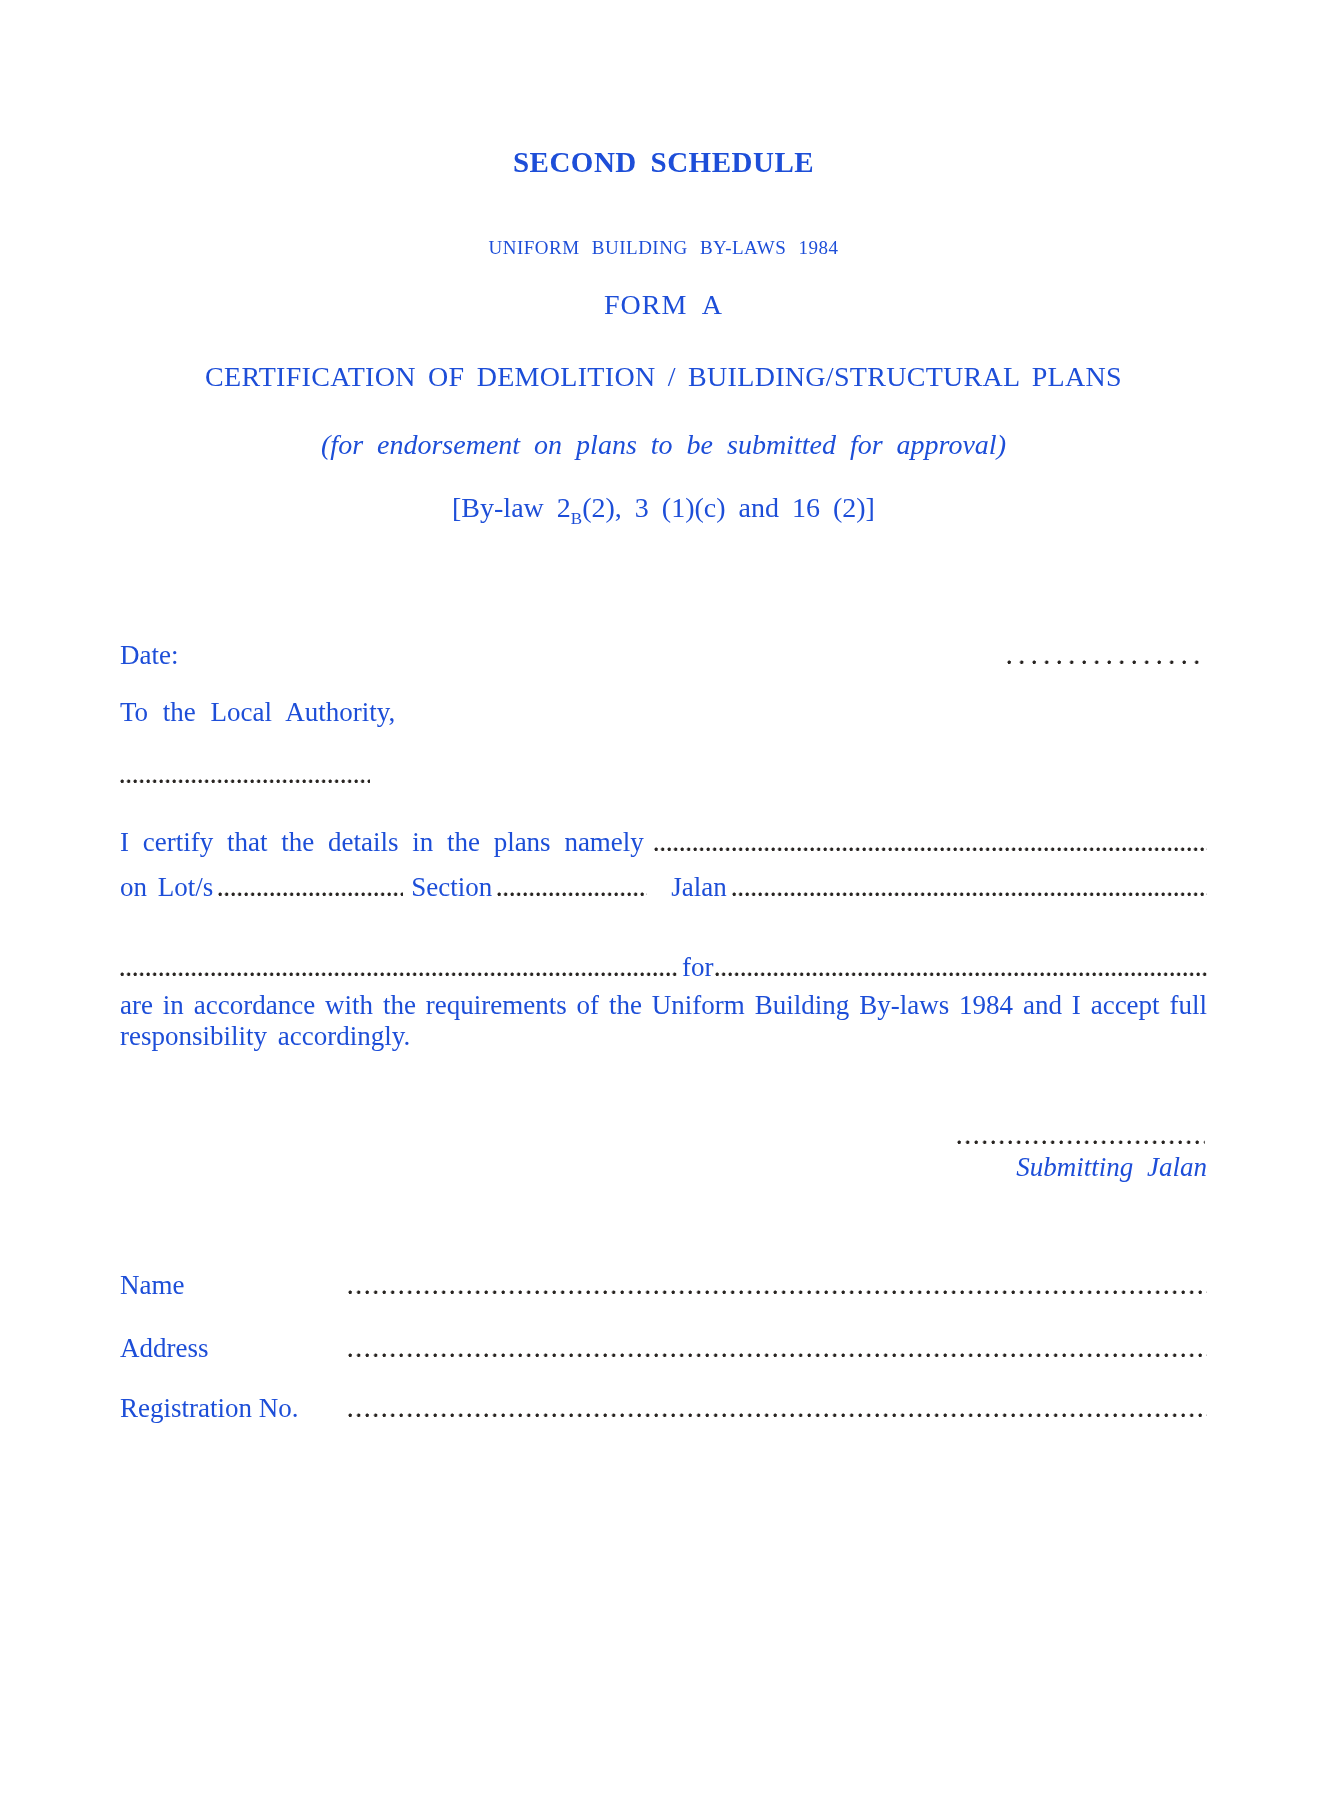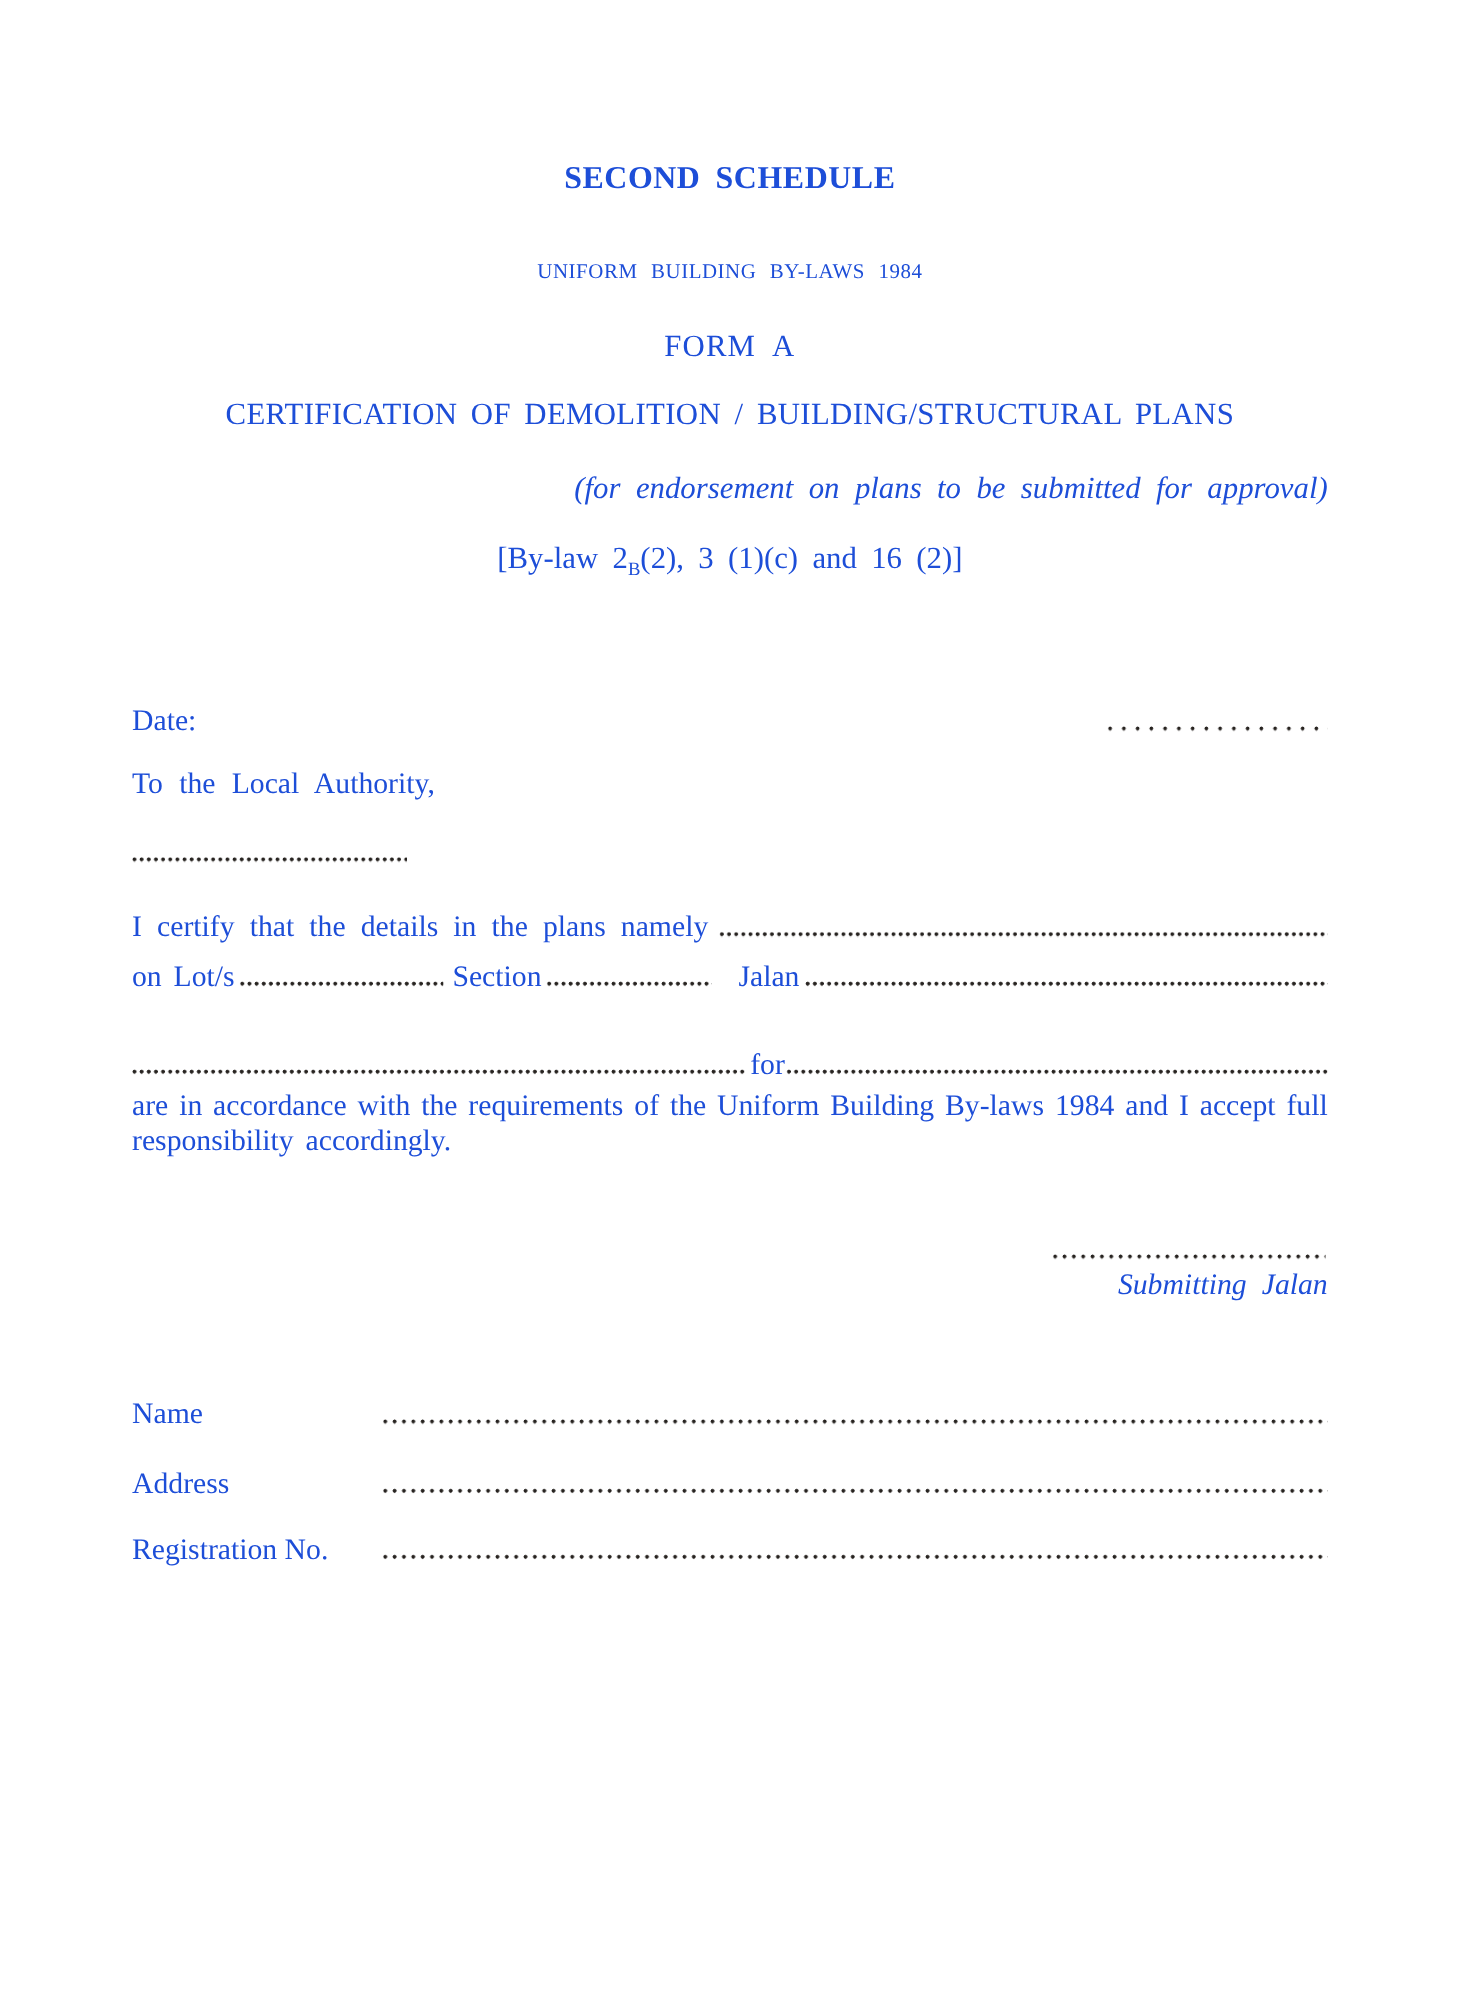--- a/index.html
+++ b/index.html
@@ -30,21 +30,21 @@
   .center { text-align: center; }
   .right  { text-align: right; }
   .flexrow { display: flex; align-items: stretch; }
   .bold { font-weight: bold; }
   .italic { font-style: italic; }
 
   .title-main   { font-size: 29px; letter-spacing: 0.5px; word-spacing: 6px; }
   .title-law    { font-size: 19px; letter-spacing: 0.5px; word-spacing: 7px; }
   .title-form   { font-size: 28px; word-spacing: 8px; letter-spacing: 1px; }
   .title-cert   { font-size: 28px; word-spacing: 5px; letter-spacing: 0.3px; }
-  .subtitle     { font-size: 28px; word-spacing: 7px; text-align: right; }
+  .subtitle     { font-size: 28px; word-spacing: 7px; }
   .bylaw        { font-size: 28px; word-spacing: 6px; }
   .bylaw sub    { font-size: 17px; line-height: 0; vertical-align: -7px; }
 
   .ws4 { word-spacing: 4px; }
   .ws7 { word-spacing: 7px; }
   .ws8 { word-spacing: 8px; }
 
   
   .leader {
     height: 5px;
@@ -71,21 +71,21 @@
 </head>
 <body>
 
 <div class="page">
   <div class="content">
 
     <div class="row center title-main bold" style="top:145px">SECOND SCHEDULE</div>
 
     <div class="row center title-law" style="top:231px">UNIFORM BUILDING BY-LAWS 1984</div>
 
-    <div class="row center title-form" style="top:299px">FORM A</div>
+    <div class="row center title-form" style="top:288px">FORM A</div>
 
     <div class="row center title-cert" style="top:360px">CERTIFICATION OF DEMOLITION / BUILDING/STRUCTURAL PLANS</div>
 
     <div class="row center subtitle italic" style="top:428px">(for endorsement on plans to be submitted for approval)</div>
 
     <div class="row center bylaw" style="top:491px">
       <span>[By-law 2</span><sub>B</sub><span>(2), 3 (1)(c) and 16 (2)]</span>
     </div>
 
     <div class="row flexrow" style="top:638px; justify-content:space-between">

